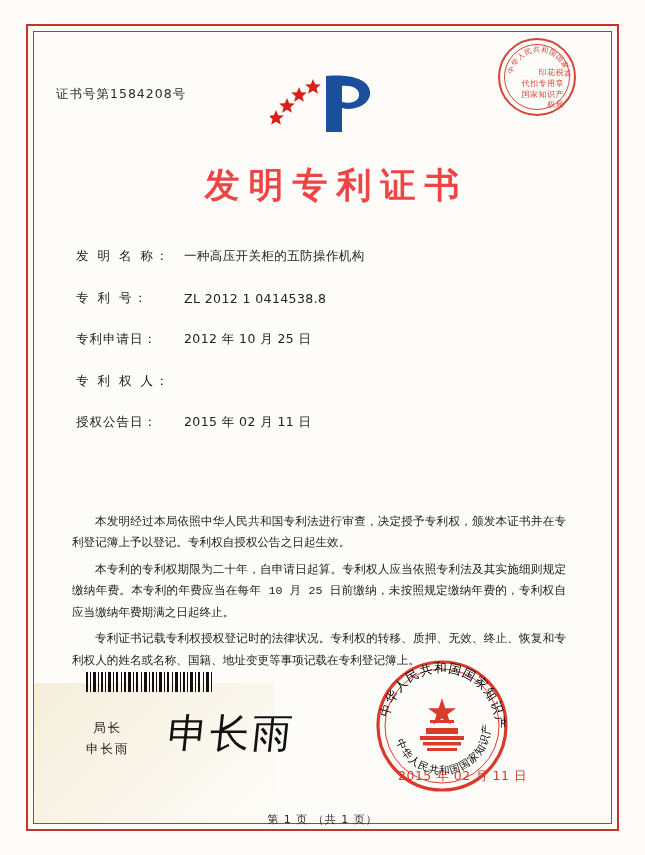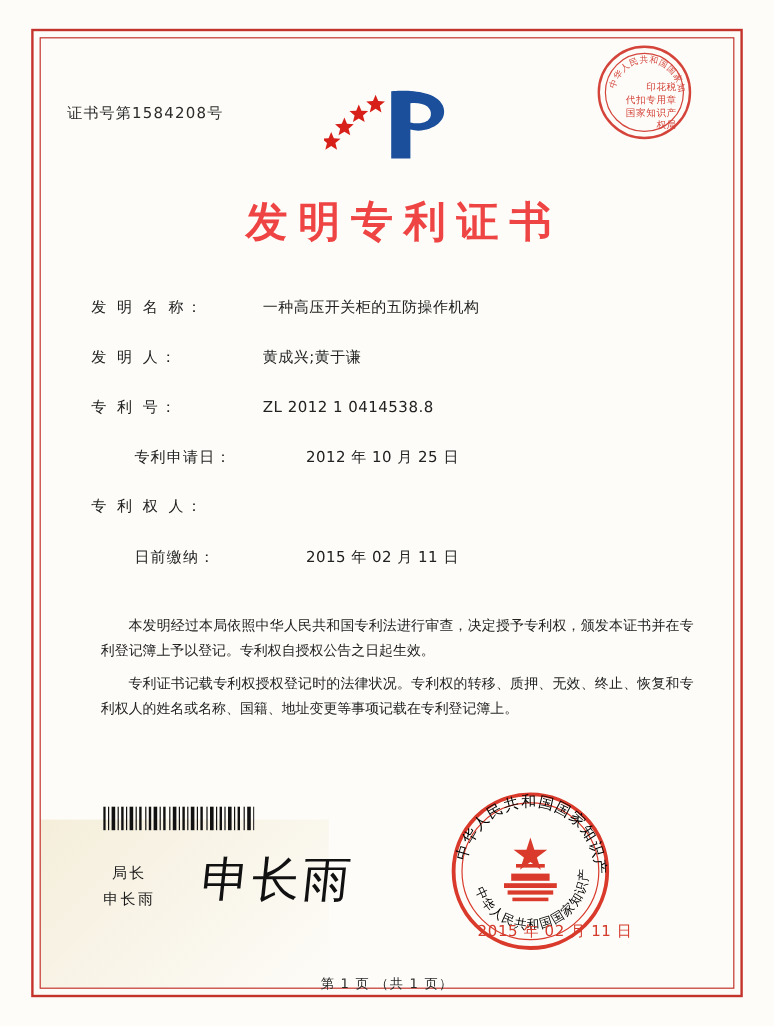--- a/index.html
+++ b/index.html
@@ -126,46 +126,45 @@
     position: absolute;
     left: 76px;
     top: 248px;
     width: 500px;
     font-size: 12.5px;
     color: #222;
     font-family: "DejaVu Sans", sans-serif;
   }
   .field-row {
     display: flex;
-    align-items: flex-start;
+    align-items: center;
     margin-bottom: 24.5px;
   }
   .field-label {
     width: 108px;
     flex: 0 0 108px;
     letter-spacing: 2.5px;
     white-space: nowrap;
   }
-  .field-label.tight { letter-spacing: 1px; margin-left: 36px; }
+  .field-label.tight { letter-spacing: 1px; }
   .field-value {
     letter-spacing: 0.4px;
-    margin-left: 35px;
   }
 
   
   .body-text {
     position: absolute;
-    left: 84px;
+    left: 72px;
     top: 511px;
     width: 494px;
     font-size: 11.6px;
     line-height: 1.85;
     text-align: justify;
     color: #232323;
-    font-family: Liberation Serif, serif;
+    font-family: Liberation Mono, monospace;
   }
   .body-text p {
     margin: 0 0 5px 0;
     text-indent: 23px;
   }
 
   
   .barcode {
     position: absolute;
     left: 86px;
@@ -281,42 +280,39 @@
   </svg>
 
   <div class="doc-title">发明专利证书</div>
 
   <div class="fields">
     <div class="field-row">
       <div class="field-label">发 明 名 称：</div>
       <div class="field-value">一种高压开关柜的五防操作机构</div>
     </div>
     <div class="field-row">
-      <div class="field-label">发 明 人：</div>
-      <div class="field-value">黄成兴;黄于谦</div>
-    </div>
-    <div class="field-row">
       <div class="field-label">专 利 号：</div>
       <div class="field-value">ZL 2012 1 0414538.8</div>
     </div>
     <div class="field-row">
       <div class="field-label tight">专利申请日：</div>
       <div class="field-value">2012 年 10 月 25 日</div>
     </div>
     <div class="field-row">
       <div class="field-label">专 利 权 人：</div>
     </div>
     <div class="field-row">
-      <div class="field-label tight">日前缴纳：</div>
+      <div class="field-label tight">授权公告日：</div>
       <div class="field-value">2015 年 02 月 11 日</div>
     </div>
   </div>
 
   <div class="body-text">
     <p>本发明经过本局依照中华人民共和国专利法进行审查，决定授予专利权，颁发本证书并在专利登记簿上予以登记。专利权自授权公告之日起生效。</p>
+    <p>本专利的专利权期限为二十年，自申请日起算。专利权人应当依照专利法及其实施细则规定缴纳年费。本专利的年费应当在每年 10 月 25 日前缴纳，未按照规定缴纳年费的，专利权自应当缴纳年费期满之日起终止。</p>
     <p>专利证书记载专利权授权登记时的法律状况。专利权的转移、质押、无效、终止、恢复和专利权人的姓名或名称、国籍、地址变更等事项记载在专利登记簿上。</p>
   </div>
 
   <svg class="barcode" viewBox="0 0 126 20">
     <g fill="#111">
       <rect x="0" y="0" width="2" height="20"></rect>
       <rect x="4" y="0" width="1" height="20"></rect>
       <rect x="7" y="0" width="3" height="20"></rect>
       <rect x="12" y="0" width="1" height="20"></rect>
       <rect x="15" y="0" width="2" height="20"></rect>

